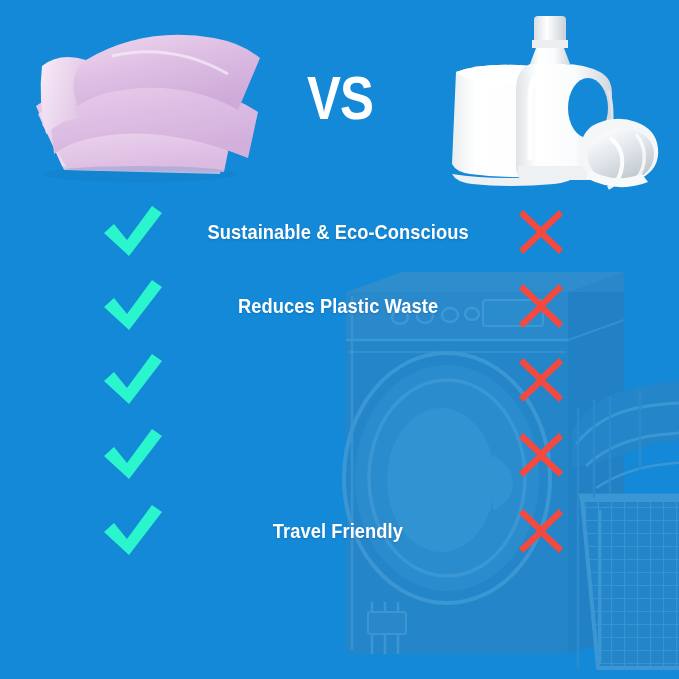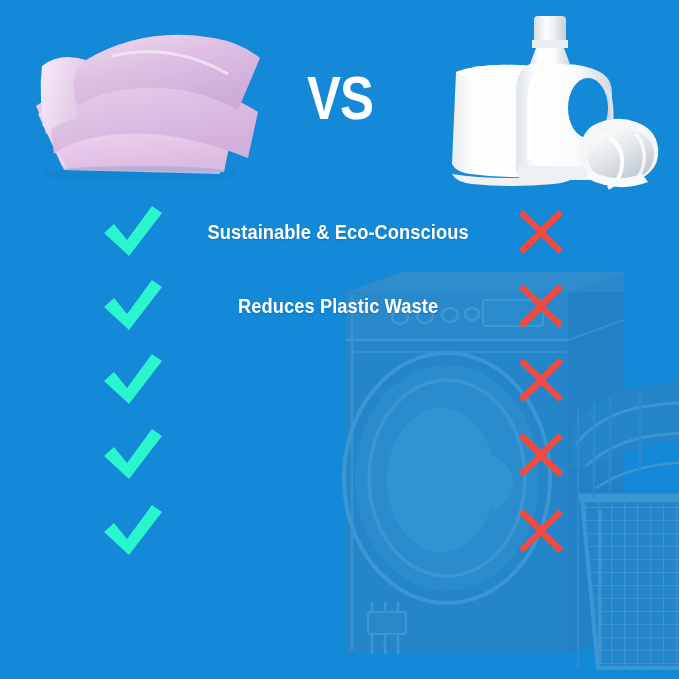--- a/index.html
+++ b/index.html
@@ -367,20 +367,23 @@
         </svg>
       </div>
     </div>
 
     <div class="row" style="top:304px;">
       <div class="cell-check">
         <svg viewBox="0 0 62 52" xmlns="http://www.w3.org/2000/svg" aria-hidden="true">
           <path d="M2 27 L12 18 L25 34 L50 0 L60 7 L27 50 Z" fill="#2bf5cd"></path>
         </svg>
       </div>
+      <div class="cell-label">
+        <span>Travel Friendly</span>
+      </div>
       <div class="cell-cross">
         <svg viewBox="0 0 50 50" xmlns="http://www.w3.org/2000/svg" aria-hidden="true">
           <path d="M7 3 L25 20 L43 3 L47 8 L29 25 L47 42 L43 47 L25 30 L7 47 L3 42 L21 25 L3 8 Z" fill="#f4493f"></path>
         </svg>
       </div>
     </div>
 
 
   </div>
 </div>

